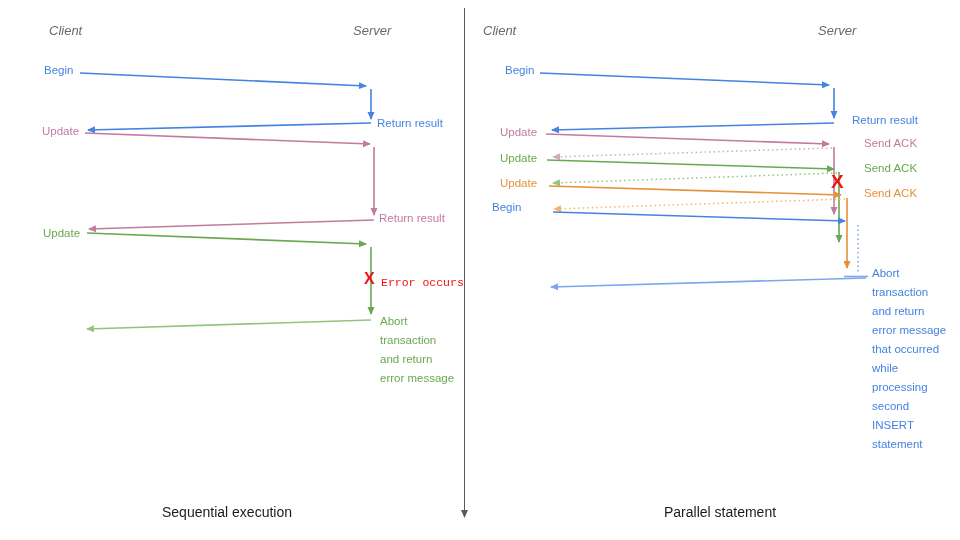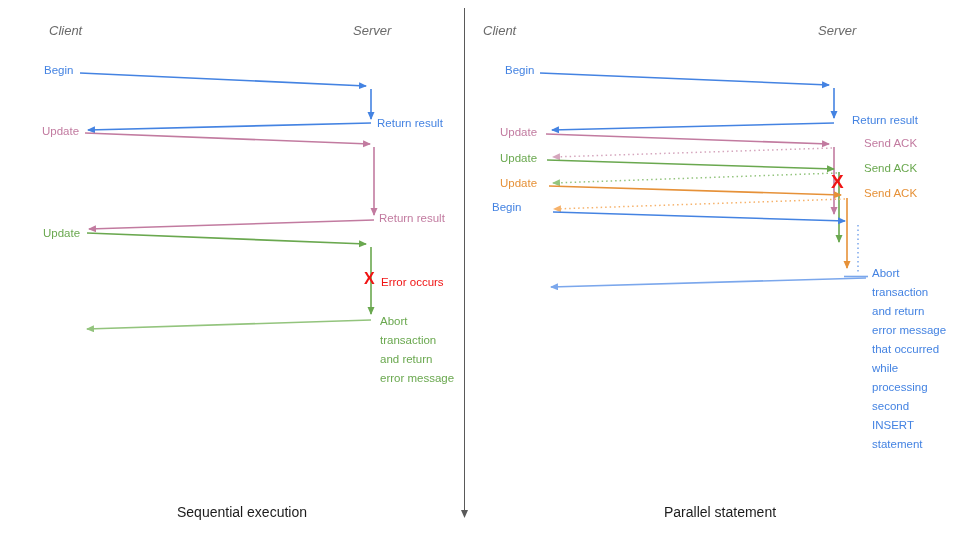--- a/index.html
+++ b/index.html
@@ -106,26 +106,26 @@
   </svg>
 
   <div class="lbl hdr" style="left:49px;top:24px;">Client</div>
   <div class="lbl hdr" style="left:353px;top:24px;">Server</div>
   <div class="lbl blue" style="left:44px;top:64px;">Begin</div>
   <div class="lbl blue" style="left:377px;top:117px;">Return result</div>
   <div class="lbl pink" style="left:42px;top:125px;">Update</div>
   <div class="lbl pink" style="left:379px;top:212px;">Return result</div>
   <div class="lbl green" style="left:43px;top:227px;">Update</div>
   <div class="lbl xmark" style="left:364px;top:272px;">X</div>
-  <div class="lbl red" style="left:381px;top:276px;">Error occurs</div>
+  <div class="lbl red" style="left:381px;top:276px;font-family:Liberation Mono, monospace;">Error occurs</div>
   <div class="lbl green multiline" style="left:380px;top:312px;width:90px;">Abort
 transaction
 and return
 error message</div>
-  <div class="lbl caption" style="left:177px;top:506px;">Sequential execution</div>
+  <div class="lbl caption" style="left:162px;top:506px;">Sequential execution</div>
 
   <div class="lbl hdr" style="left:483px;top:24px;">Client</div>
   <div class="lbl hdr" style="left:818px;top:24px;">Server</div>
   <div class="lbl blue" style="left:505px;top:64px;">Begin</div>
   <div class="lbl blue" style="left:852px;top:114px;">Return result</div>
   <div class="lbl pink" style="left:500px;top:126px;">Update</div>
   <div class="lbl pink" style="left:864px;top:137px;">Send ACK</div>
   <div class="lbl green" style="left:500px;top:152px;">Update</div>
   <div class="lbl green" style="left:864px;top:162px;">Send ACK</div>
   <div class="lbl orange" style="left:500px;top:177px;">Update</div>

